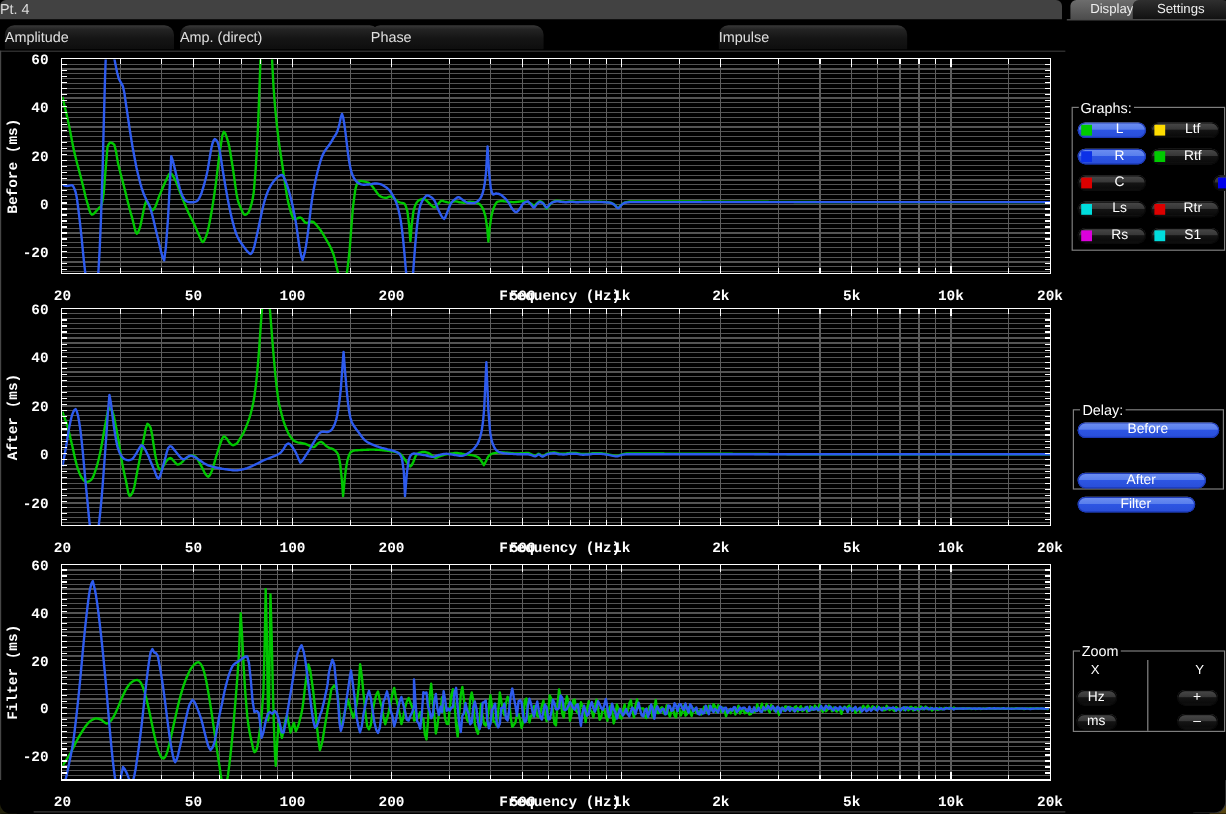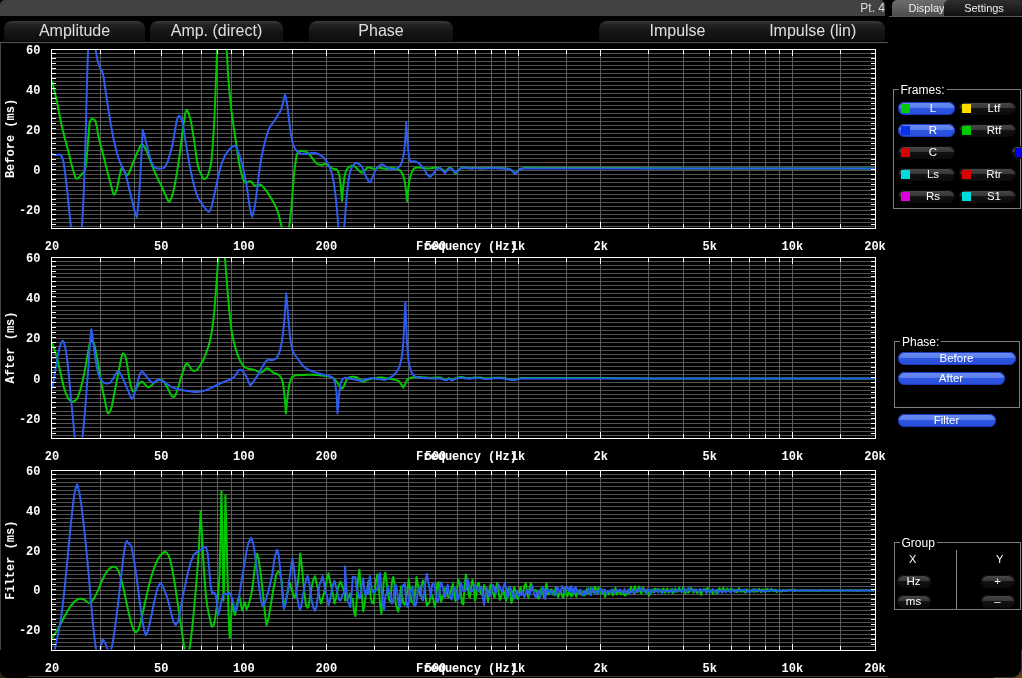--- a/index.html
+++ b/index.html
@@ -1,39 +1,38 @@
 <!DOCTYPE html>
 <html><head><meta charset="utf-8"><style>
 *{margin:0;padding:0;box-sizing:border-box}
 html,body{width:1022px;height:678px;background:#000;overflow:hidden;font-family:"Liberation Sans",sans-serif}
 #root{position:absolute;width:1022px;height:678px;background:#000;opacity:0.999}
-.titlebar{position:absolute;left:0;top:0;width:885px;height:16px;background:#434343;border-radius:5px 5px 0 0;color:#dcdcdc;font-size:12px;text-align:right;line-height:16px}
-.tab{position:absolute;top:21px;height:20px;border-radius:8px 8px 0 0;background:linear-gradient(180deg,#3a3a3a 0%,#242424 18%,#161616 55%,#0f0f0f 100%);color:#e0e0e0;font-size:16px;text-align:center;line-height:20px}
+.titlebar{position:absolute;left:0;top:0;width:885px;height:16px;background:#434343;border-radius:5px 5px 0 0;color:#dcdcdc;font-size:12px;text-align:left;line-height:16px}
+.tab{position:absolute;top:21px;height:20px;border-radius:8px 8px 0 0;background:linear-gradient(180deg,#3a3a3a 0%,#242424 18%,#161616 55%,#0f0f0f 100%);color:#e0e0e0;font-size:12px;line-height:20px}
 .tab.sel{top:19px;height:24px;background:linear-gradient(180deg,#d9dbdb 0%,#c4c6c6 45%,#a9abab 100%);color:#0a0a0a;line-height:21px}
 .stab{position:absolute;top:0;height:16px;border-radius:5px 5px 0 0;font-size:11px;color:#f0f0f0;text-align:center;line-height:16px}
 .stab.sel{background:linear-gradient(180deg,#6e6e6e,#4e4e4e)}
 .stab.uns{background:linear-gradient(180deg,#303030,#121212)}
 .paneline{position:absolute;left:889px;top:16px;width:133px;height:1px;background:#5a5a5a}
 .fs{position:absolute;border:1px solid #7f7f7f;background:#000}
 .fs .lg{position:absolute;top:-6px;left:5px;background:#000;padding:0 2px;font-size:12px;color:#fff;line-height:12px}
 .pbtn{position:absolute;height:13px;border-radius:6.5px;color:#fff;font-size:11.5px}
 .pbtn .bl{position:absolute;left:0;right:0;top:0;text-align:center;line-height:13px}
 .pbtn.dark{background:linear-gradient(180deg,#5e5e5e 0%,#454545 12%,#383838 44%,#151515 49%,#0c0c0c 84%,#1c1c1c 100%);box-shadow:inset 0 0 0 1px #0a0a0a}
 .pbtn.blue{background:linear-gradient(180deg,#a8bbf6 0%,#6a8cf1 10%,#5a80ee 44%,#2e56e4 49%,#2a4fd8 100%);box-shadow:inset 0 0 0 1px #1d3ab8}
 .sq{position:absolute;left:3.5px;top:2px;width:9px;height:9px}
 .sq+.bl{left:14px}
 .lab{position:absolute;font-size:11px;color:#fff}
 </style></head><body>
 <div id="root">
 <div class="titlebar">Pt. 4</div>
 <div class="tab" style="left:4px;width:141px">Amplitude</div>
-    <div class="tab" style="left:150px;width:133px">Amp. (direct)</div>
+    <div class="tab" style="left:150px;width:166px">Amp. (direct)</div>
     <div class="tab" style="left:309px;width:144px">Phase</div>
     <div class="tab" style="left:599px;width:157px">Impulse</div>
-    <div class="tab" style="left:741px;width:143.5px">Impulse (lin)</div>
 <svg width="888" height="636" viewBox="0 0 888 636" style="position:absolute;left:0;top:42px;background:#000;filter:brightness(1)">
       <line x1="0" y1="0.5" x2="888" y2="0.5" stroke="#5a5a5a" stroke-width="1"></line>
       <line x1="0.5" y1="0" x2="0.5" y2="636" stroke="#474747" stroke-width="1"></line>
       <line x1="0" y1="634.5" x2="888" y2="634.5" stroke="#3a3a3a" stroke-width="1"></line>
       <g>
         <g shape-rendering="crispEdges">
           <line x1="52.0" y1="11.52" x2="875.0" y2="11.52" stroke="#555555" stroke-width="1"></line>
           <line x1="52.0" y1="15.54" x2="875.0" y2="15.54" stroke="#555555" stroke-width="1"></line>
           <line x1="52.0" y1="19.56" x2="875.0" y2="19.56" stroke="#555555" stroke-width="1"></line>
           <line x1="52.0" y1="23.58" x2="875.0" y2="23.58" stroke="#555555" stroke-width="1"></line>
@@ -725,21 +724,21 @@
         <text x="792.4" y="630.0" text-anchor="middle" class="tk">10k</text>
         <text x="875.0" y="630.0" text-anchor="middle" class="tk">20k</text>
         <text x="466.5" y="630.0" text-anchor="middle" class="tk">Frequency (Hz)</text>
         <text x="14" y="518.2" text-anchor="middle" class="tk" transform="rotate(-90 14 518.2)">Filter (ms)</text>
       </g>
     </svg>
 <div class="stab sel" style="left:892px;width:69px">Display</div>
 <div class="stab uns" style="left:944px;width:80px">Settings</div>
 <div class="paneline"></div>
 <div class="fs" style="left:892.5px;top:88.5px;width:128px;height:120px">
-      <span class="lg">Frames:</span>
+      <span class="lg">Graphs:</span>
     </div>
 <div class="pbtn blue" style="left:897.5px;top:102px;width:57px">
       <span class="sq" style="background:#00cc00"></span>
       <span class="bl">L</span>
     </div>
     <div class="pbtn dark" style="left:958.5px;top:102px;width:57px">
       <span class="sq" style="background:#ffdd00"></span>
       <span class="bl">Ltf</span>
     </div>
     <div class="pbtn blue" style="left:897.5px;top:124px;width:57px">
@@ -768,33 +767,33 @@
     </div>
     <div class="pbtn dark" style="left:897.5px;top:190px;width:57px">
       <span class="sq" style="background:#dd00dd"></span>
       <span class="bl">Rs</span>
     </div>
     <div class="pbtn dark" style="left:958.5px;top:190px;width:57px">
       <span class="sq" style="background:#00dddd"></span>
       <span class="bl">S1</span>
     </div>
 <div class="fs" style="left:894px;top:341px;width:126px;height:66.5px">
-      <span class="lg">Phase:</span>
+      <span class="lg">Delay:</span>
     </div>
 <div class="pbtn blue" style="left:897.5px;top:351.5px;width:118px">
       <span class="bl">Before</span>
     </div>
-    <div class="pbtn blue" style="left:897.5px;top:372px;width:107px">
+    <div class="pbtn blue" style="left:897.5px;top:394px;width:107px">
       <span class="bl">After</span>
     </div>
     <div class="pbtn blue" style="left:897.5px;top:414px;width:98px">
       <span class="bl">Filter</span>
     </div>
 <div class="fs" style="left:893.5px;top:542px;width:127px;height:68px">
-      <span class="lg">Group</span>
+      <span class="lg">Zoom</span>
     </div>
 <div style="position:absolute;left:955.8px;top:550px;width:1px;height:59px;background:#888"></div>
 <div class="lab" style="left:909px;top:553px">X</div>
 <div class="lab" style="left:996px;top:553px">Y</div>
 <div class="pbtn dark" style="left:896.5px;top:574.5px;width:34px">
       <span class="bl">Hz</span>
     </div>
     <div class="pbtn dark" style="left:896.5px;top:595px;width:34px">
       <span class="bl">ms</span>
     </div>

